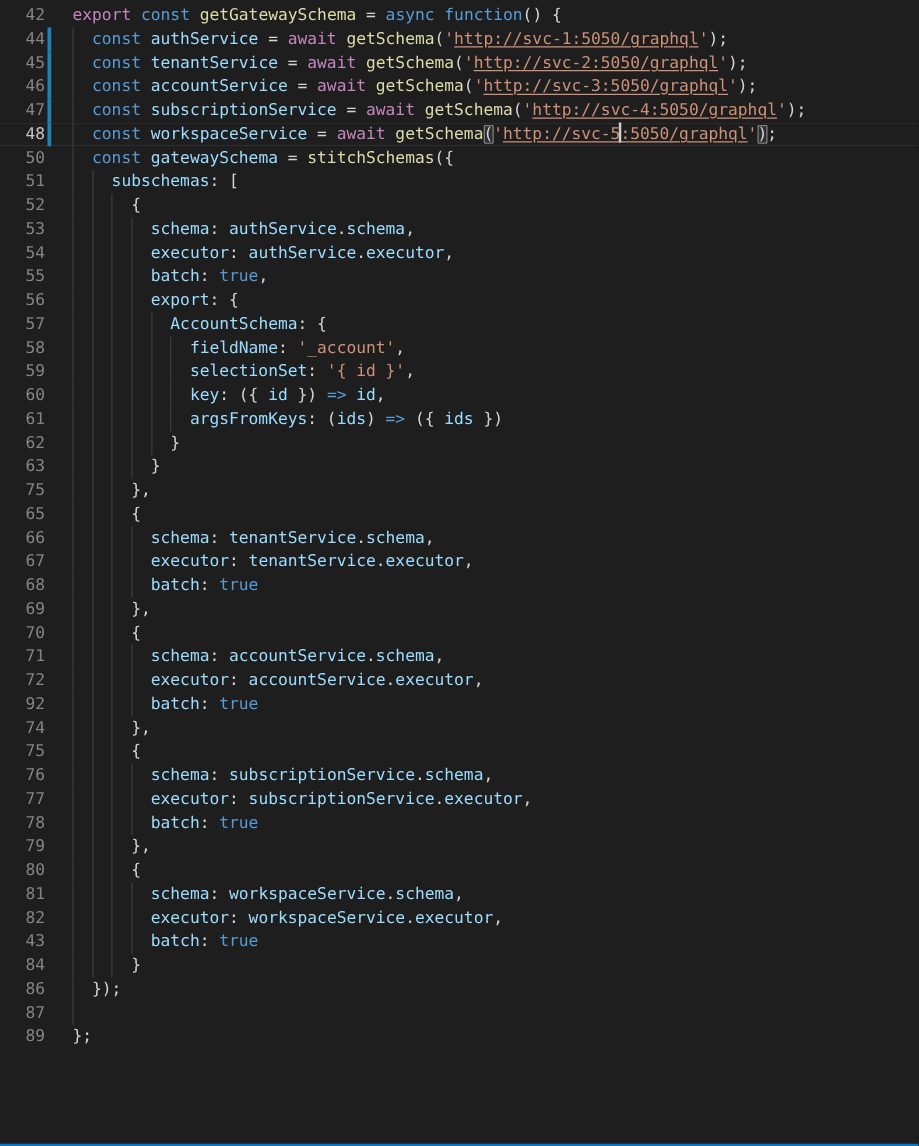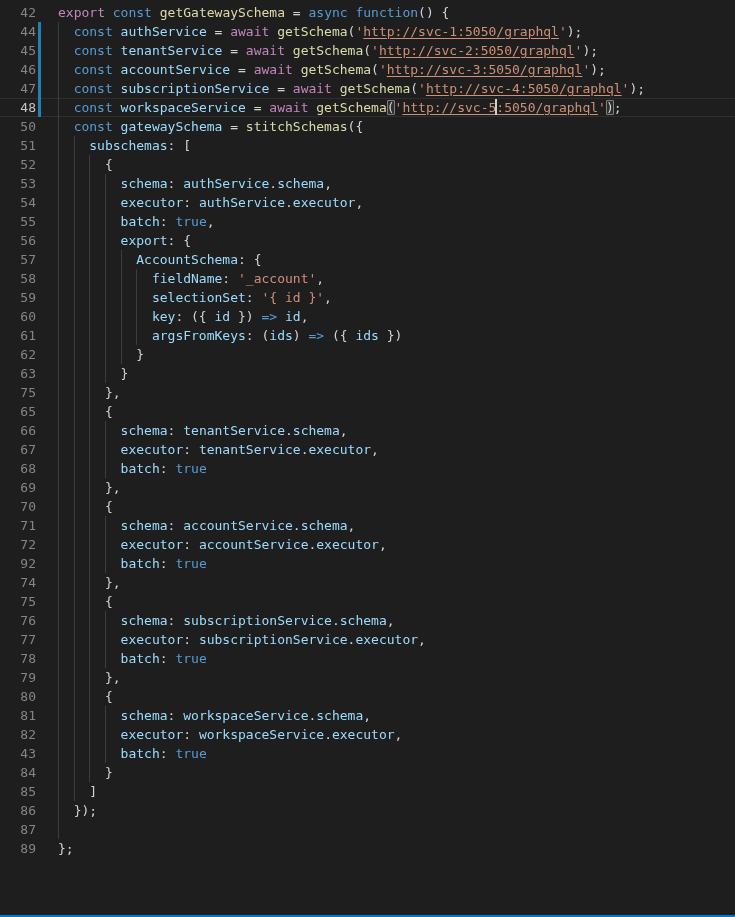--- a/index.html
+++ b/index.html
@@ -79,19 +79,18 @@
       <div class="line"><span class="ln">75</span><span class="code" style="padding-left: 6ch;"><span class="guide" style="left: 0ch;"></span><span class="guide" style="left: 2ch;"></span><span class="guide" style="left: 4ch;"></span><span class="tk p">{</span></span></div>
       <div class="line"><span class="ln">76</span><span class="code" style="padding-left: 8ch;"><span class="guide" style="left: 0ch;"></span><span class="guide" style="left: 2ch;"></span><span class="guide" style="left: 4ch;"></span><span class="guide" style="left: 6ch;"></span><span class="tk v">schema</span><span class="tk p">: </span><span class="tk v">subscriptionService</span><span class="tk p">.</span><span class="tk v">schema</span><span class="tk p">,</span></span></div>
       <div class="line"><span class="ln">77</span><span class="code" style="padding-left: 8ch;"><span class="guide" style="left: 0ch;"></span><span class="guide" style="left: 2ch;"></span><span class="guide" style="left: 4ch;"></span><span class="guide" style="left: 6ch;"></span><span class="tk v">executor</span><span class="tk p">: </span><span class="tk v">subscriptionService</span><span class="tk p">.</span><span class="tk v">executor</span><span class="tk p">,</span></span></div>
       <div class="line"><span class="ln">78</span><span class="code" style="padding-left: 8ch;"><span class="guide" style="left: 0ch;"></span><span class="guide" style="left: 2ch;"></span><span class="guide" style="left: 4ch;"></span><span class="guide" style="left: 6ch;"></span><span class="tk v">batch</span><span class="tk p">: </span><span class="tk b">true</span></span></div>
       <div class="line"><span class="ln">79</span><span class="code" style="padding-left: 6ch;"><span class="guide" style="left: 0ch;"></span><span class="guide" style="left: 2ch;"></span><span class="guide" style="left: 4ch;"></span><span class="tk p">},</span></span></div>
       <div class="line"><span class="ln">80</span><span class="code" style="padding-left: 6ch;"><span class="guide" style="left: 0ch;"></span><span class="guide" style="left: 2ch;"></span><span class="guide" style="left: 4ch;"></span><span class="tk p">{</span></span></div>
       <div class="line"><span class="ln">81</span><span class="code" style="padding-left: 8ch;"><span class="guide" style="left: 0ch;"></span><span class="guide" style="left: 2ch;"></span><span class="guide" style="left: 4ch;"></span><span class="guide" style="left: 6ch;"></span><span class="tk v">schema</span><span class="tk p">: </span><span class="tk v">workspaceService</span><span class="tk p">.</span><span class="tk v">schema</span><span class="tk p">,</span></span></div>
       <div class="line"><span class="ln">82</span><span class="code" style="padding-left: 8ch;"><span class="guide" style="left: 0ch;"></span><span class="guide" style="left: 2ch;"></span><span class="guide" style="left: 4ch;"></span><span class="guide" style="left: 6ch;"></span><span class="tk v">executor</span><span class="tk p">: </span><span class="tk v">workspaceService</span><span class="tk p">.</span><span class="tk v">executor</span><span class="tk p">,</span></span></div>
       <div class="line"><span class="ln">43</span><span class="code" style="padding-left: 8ch;"><span class="guide" style="left: 0ch;"></span><span class="guide" style="left: 2ch;"></span><span class="guide" style="left: 4ch;"></span><span class="guide" style="left: 6ch;"></span><span class="tk v">batch</span><span class="tk p">: </span><span class="tk b">true</span></span></div>
       <div class="line"><span class="ln">84</span><span class="code" style="padding-left: 6ch;"><span class="guide" style="left: 0ch;"></span><span class="guide" style="left: 2ch;"></span><span class="guide" style="left: 4ch;"></span><span class="tk p">}</span></span></div>
-      <div class="line"><span class="ln">85</span><span class="code" style="padding-left: 4ch;"><span class="guide" style="left: 0ch;"></span><span class="guide" style="left: 2ch;"></span><span class="tk p">]</span></span></div>
       <div class="line"><span class="ln">86</span><span class="code" style="padding-left: 2ch;"><span class="guide" style="left: 0ch;"></span><span class="tk p">});</span></span></div>
       <div class="line"><span class="ln">87</span><span class="code" style="padding-left: 2ch;"><span class="guide" style="left: 0ch;"></span></span></div>
       <div class="line"><span class="ln">89</span><span class="code" style="padding-left: 0ch;"><span class="tk p">};</span></span></div>
     </div>
   <div class="panel-border"></div>
 </div>
 
 </body></html>

